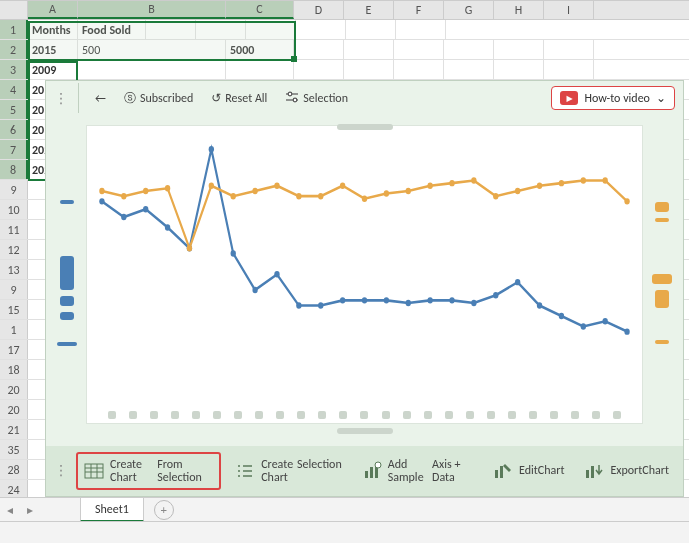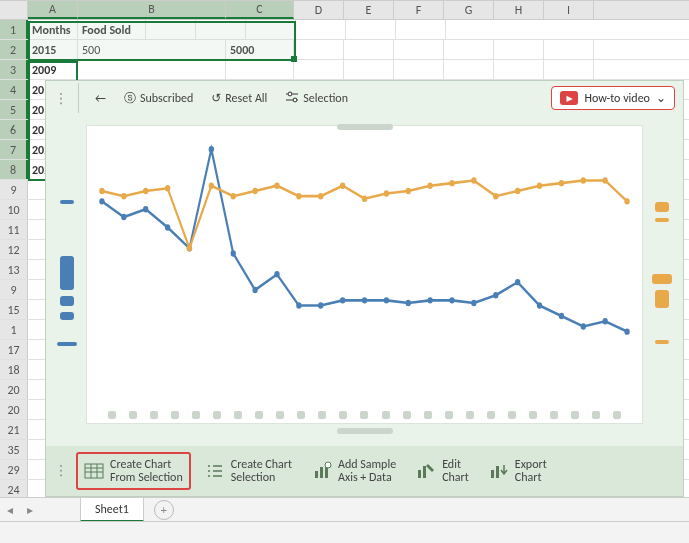--- a/index.html
+++ b/index.html
@@ -47,21 +47,21 @@
 .phandle.top { top: -2px; }
 .phandle.bot { bottom: -11px; }
 .miniDots { position:absolute; bottom:4px; left:0; right:0; display:flex; justify-content:space-around; padding:0 14px;}
 .miniDots span{ width:8px; height:8px; background:#ccd5cc; border-radius:2px; }
 
 .actions { display: flex; align-items: center; background: #d9e8d9; padding: 6px 8px; gap: 8px; margin-top: 18px; }
 .act-drag { color: #888; font-size: 14px; }
 .act { display: flex; align-items: center; gap: 6px; padding: 4px 6px; cursor: pointer; color: #444; font-size: 12px; line-height: 1.1; }
 .act.highlight { border: 2px solid #d44; border-radius: 3px; }
 .act .ico { width: 20px; height: 20px; color: #5a7a5a; display: flex; align-items: center; justify-content: center; }
-.act .lbl2 { display: flex; flex-direction: column; }
+.act .lbl2 { display: flex; }
 
 
 .sheetbar { position: absolute; bottom: 22px; left: 0; right: 0; height: 24px; border-top: 1px solid #ccc; display: flex; align-items: center; background: #f3f3f3; }
 .navbtn { width: 20px; text-align: center; color: #888; cursor: pointer; }
 .tab { padding: 4px 14px; background: #fff; border: 1px solid #ccc; border-top: none; border-bottom: 2px solid #1a7a3a; margin-left: 40px; font-size: 12px; cursor: pointer; }
 .addtab { width: 20px; height: 20px; border: 1px solid #bbb; border-radius: 50%; margin-left: 10px; display: flex; align-items: center; justify-content: center; color: #888; cursor: pointer; font-size: 12px; }
 
 .statusbar { position: absolute; bottom: 0; left: 0; right: 0; height: 22px; background: #f3f3f3; border-top: 1px solid #ccc; }
 </style>
 </head>
@@ -338,21 +338,21 @@
         <div class="cell cB"></div>
         <div class="cell cC"></div>
         <div class="cell cN"></div>
         <div class="cell cN"></div>
         <div class="cell cN"></div>
         <div class="cell cN"></div>
         <div class="cell cN"></div>
         <div class="cell cN"></div>
       </div>
       <div class="row">
-        <div class="rhcell">29</div>
+        <div class="rhcell">28</div>
         <div class="cell cA"></div>
         <div class="cell cB"></div>
         <div class="cell cC"></div>
         <div class="cell cN"></div>
         <div class="cell cN"></div>
         <div class="cell cN"></div>
         <div class="cell cN"></div>
         <div class="cell cN"></div>
         <div class="cell cN"></div>
       </div>

